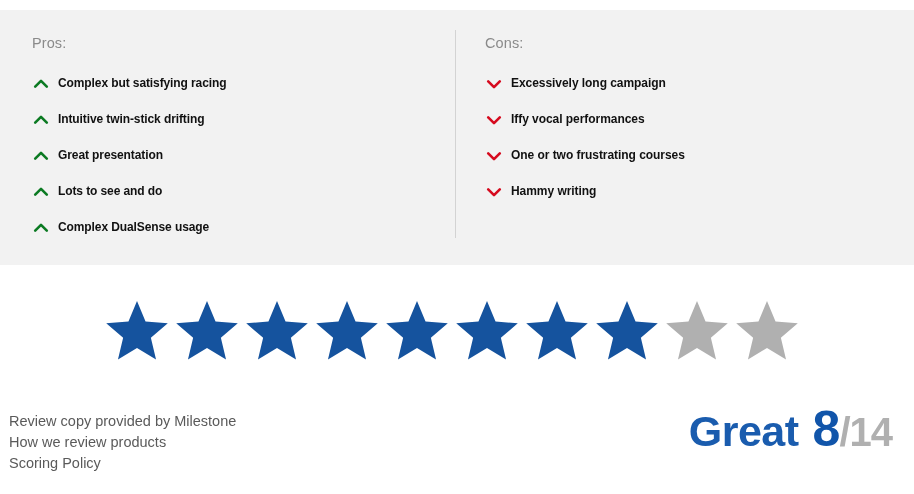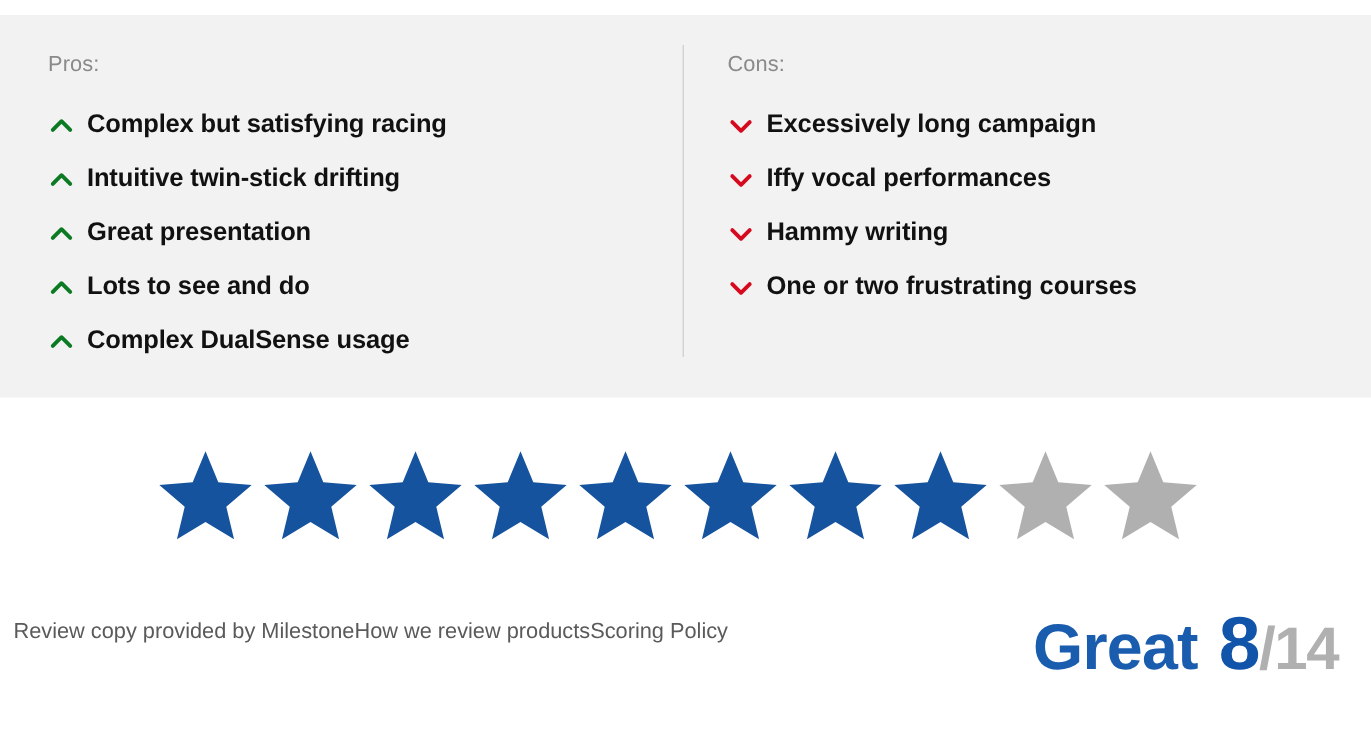--- a/index.html
+++ b/index.html
@@ -72,21 +72,21 @@
     width: 18px;
     height: 18px;
     flex: 0 0 18px;
     display: block;
     margin-right: 8px;
     position: relative;
     top: 1px;
   }
   .pc-chevron svg { display: block; }
   .pc-text {
-    font-size: 17px;
+    font-size: 12px;
     font-weight: bold;
     color: #111111;
     letter-spacing: -0.1px;
     white-space: nowrap;
   }
   #cons-column .pc-text { letter-spacing: -0.05px; }
 
   
   #stars-row {
     position: absolute;
@@ -103,20 +103,21 @@
     display: block;
   }
   .star svg { display: block; width: 70px; height: 70px; }
 
   
   #footer-links {
     position: absolute;
     left: 9px;
     top: 411px;
     display: flex;
+    flex-direction: column;
   }
   .footer-link {
     font-size: 14.5px;
     color: #5a5a5a;
     line-height: 21px;
     text-decoration: none;
     white-space: nowrap;
   }
 
   #score-block {
@@ -219,29 +220,29 @@
           </svg>
         </span>
         <span class="pc-text" style="color: rgb(17, 17, 17);">Iffy vocal performances</span>
       </li>
       <li class="pc-item">
         <span class="pc-chevron">
           <svg viewBox="0 0 18 18" width="18" height="18" aria-hidden="true">
             <path d="M3.2 6.4 L9 12.2 L14.8 6.4" fill="none" stroke="#d60a1e" stroke-width="2.6" stroke-linecap="round" stroke-linejoin="round"></path>
           </svg>
         </span>
+        <span class="pc-text" style="color: rgb(17, 17, 17);">One or two frustrating courses</span>
+      </li>
+      <li class="pc-item">
+        <span class="pc-chevron">
+          <svg viewBox="0 0 18 18" width="18" height="18" aria-hidden="true">
+            <path d="M3.2 6.4 L9 12.2 L14.8 6.4" fill="none" stroke="#d60a1e" stroke-width="2.6" stroke-linecap="round" stroke-linejoin="round"></path>
+          </svg>
+        </span>
         <span class="pc-text" style="color: rgb(17, 17, 17);">Hammy writing</span>
-      </li>
-      <li class="pc-item">
-        <span class="pc-chevron">
-          <svg viewBox="0 0 18 18" width="18" height="18" aria-hidden="true">
-            <path d="M3.2 6.4 L9 12.2 L14.8 6.4" fill="none" stroke="#d60a1e" stroke-width="2.6" stroke-linecap="round" stroke-linejoin="round"></path>
-          </svg>
-        </span>
-        <span class="pc-text" style="color: rgb(17, 17, 17);">One or two frustrating courses</span>
       </li>
     </ul>
   </div>
 
 </section>
 
 <div id="stars-row">
     <span class="star">
       <svg viewBox="0 0 100 100" width="70" height="70" aria-hidden="true">
         <path d="M50 7 L62.2 36.5 L94 39 L69.8 59.8 L77.2 90.8 L50 74.2 L22.8 90.8 L30.2 59.8 L6 39 L37.8 36.5 Z" fill="#15539E"></path>

